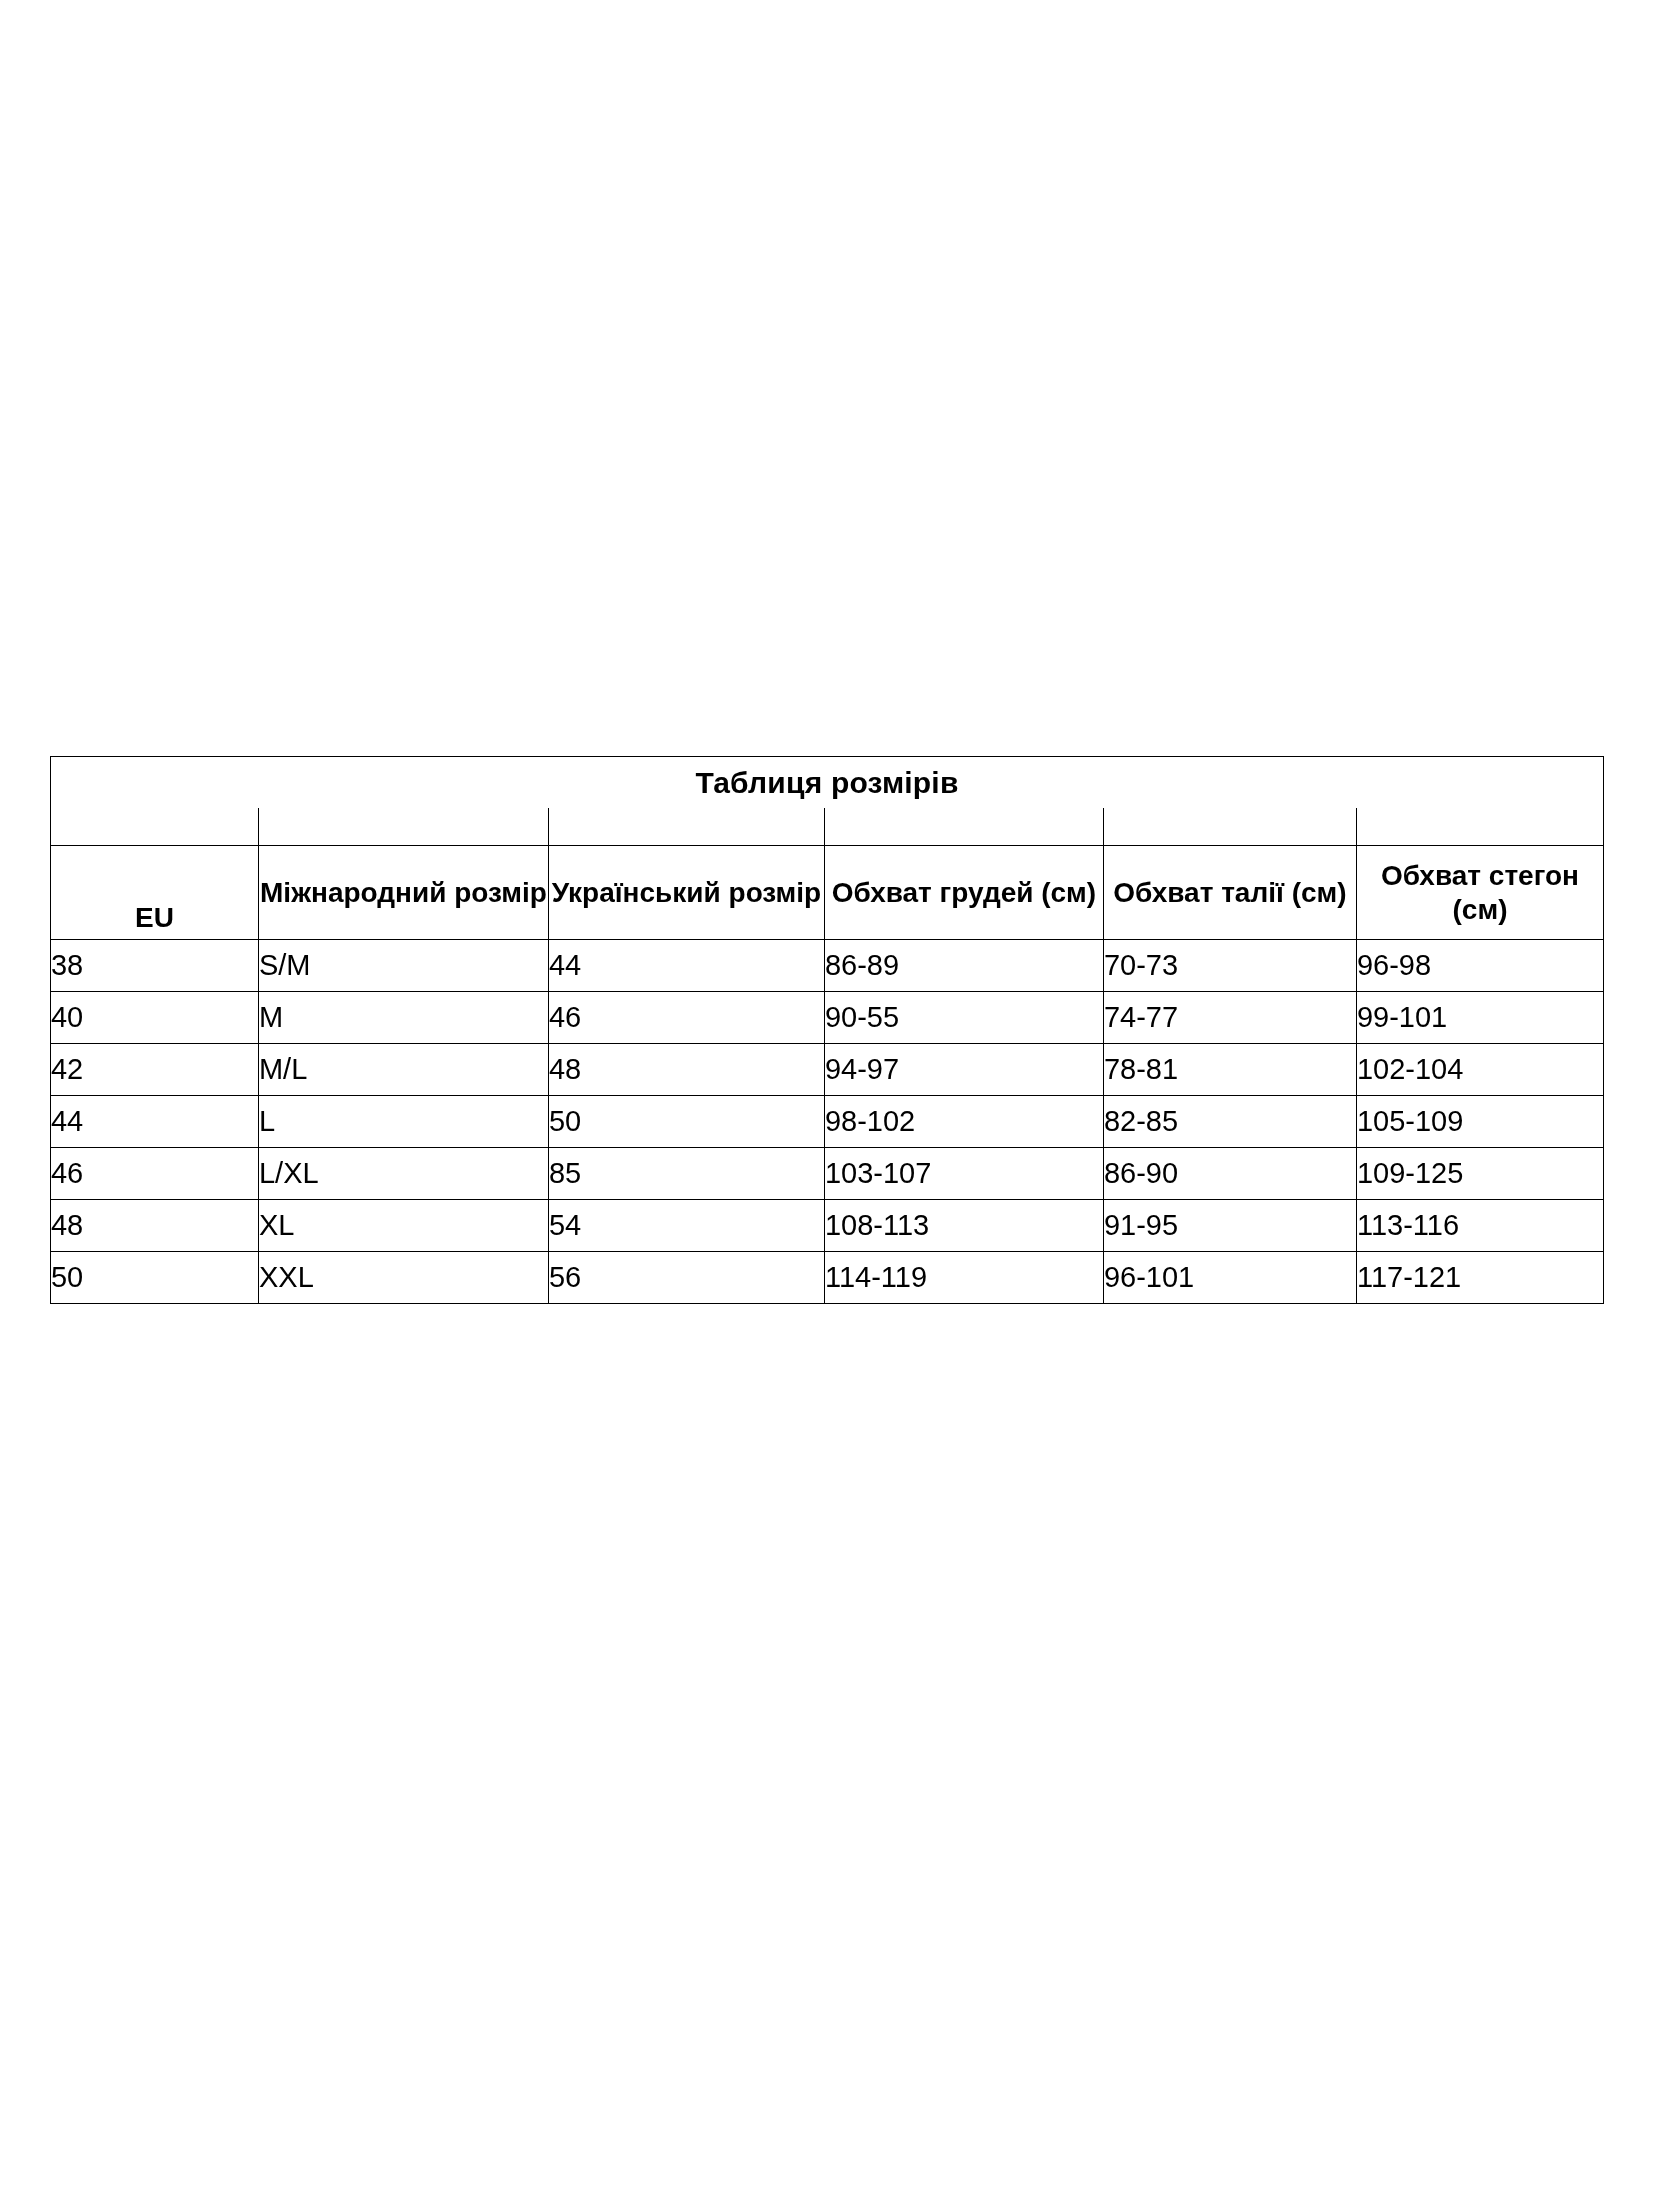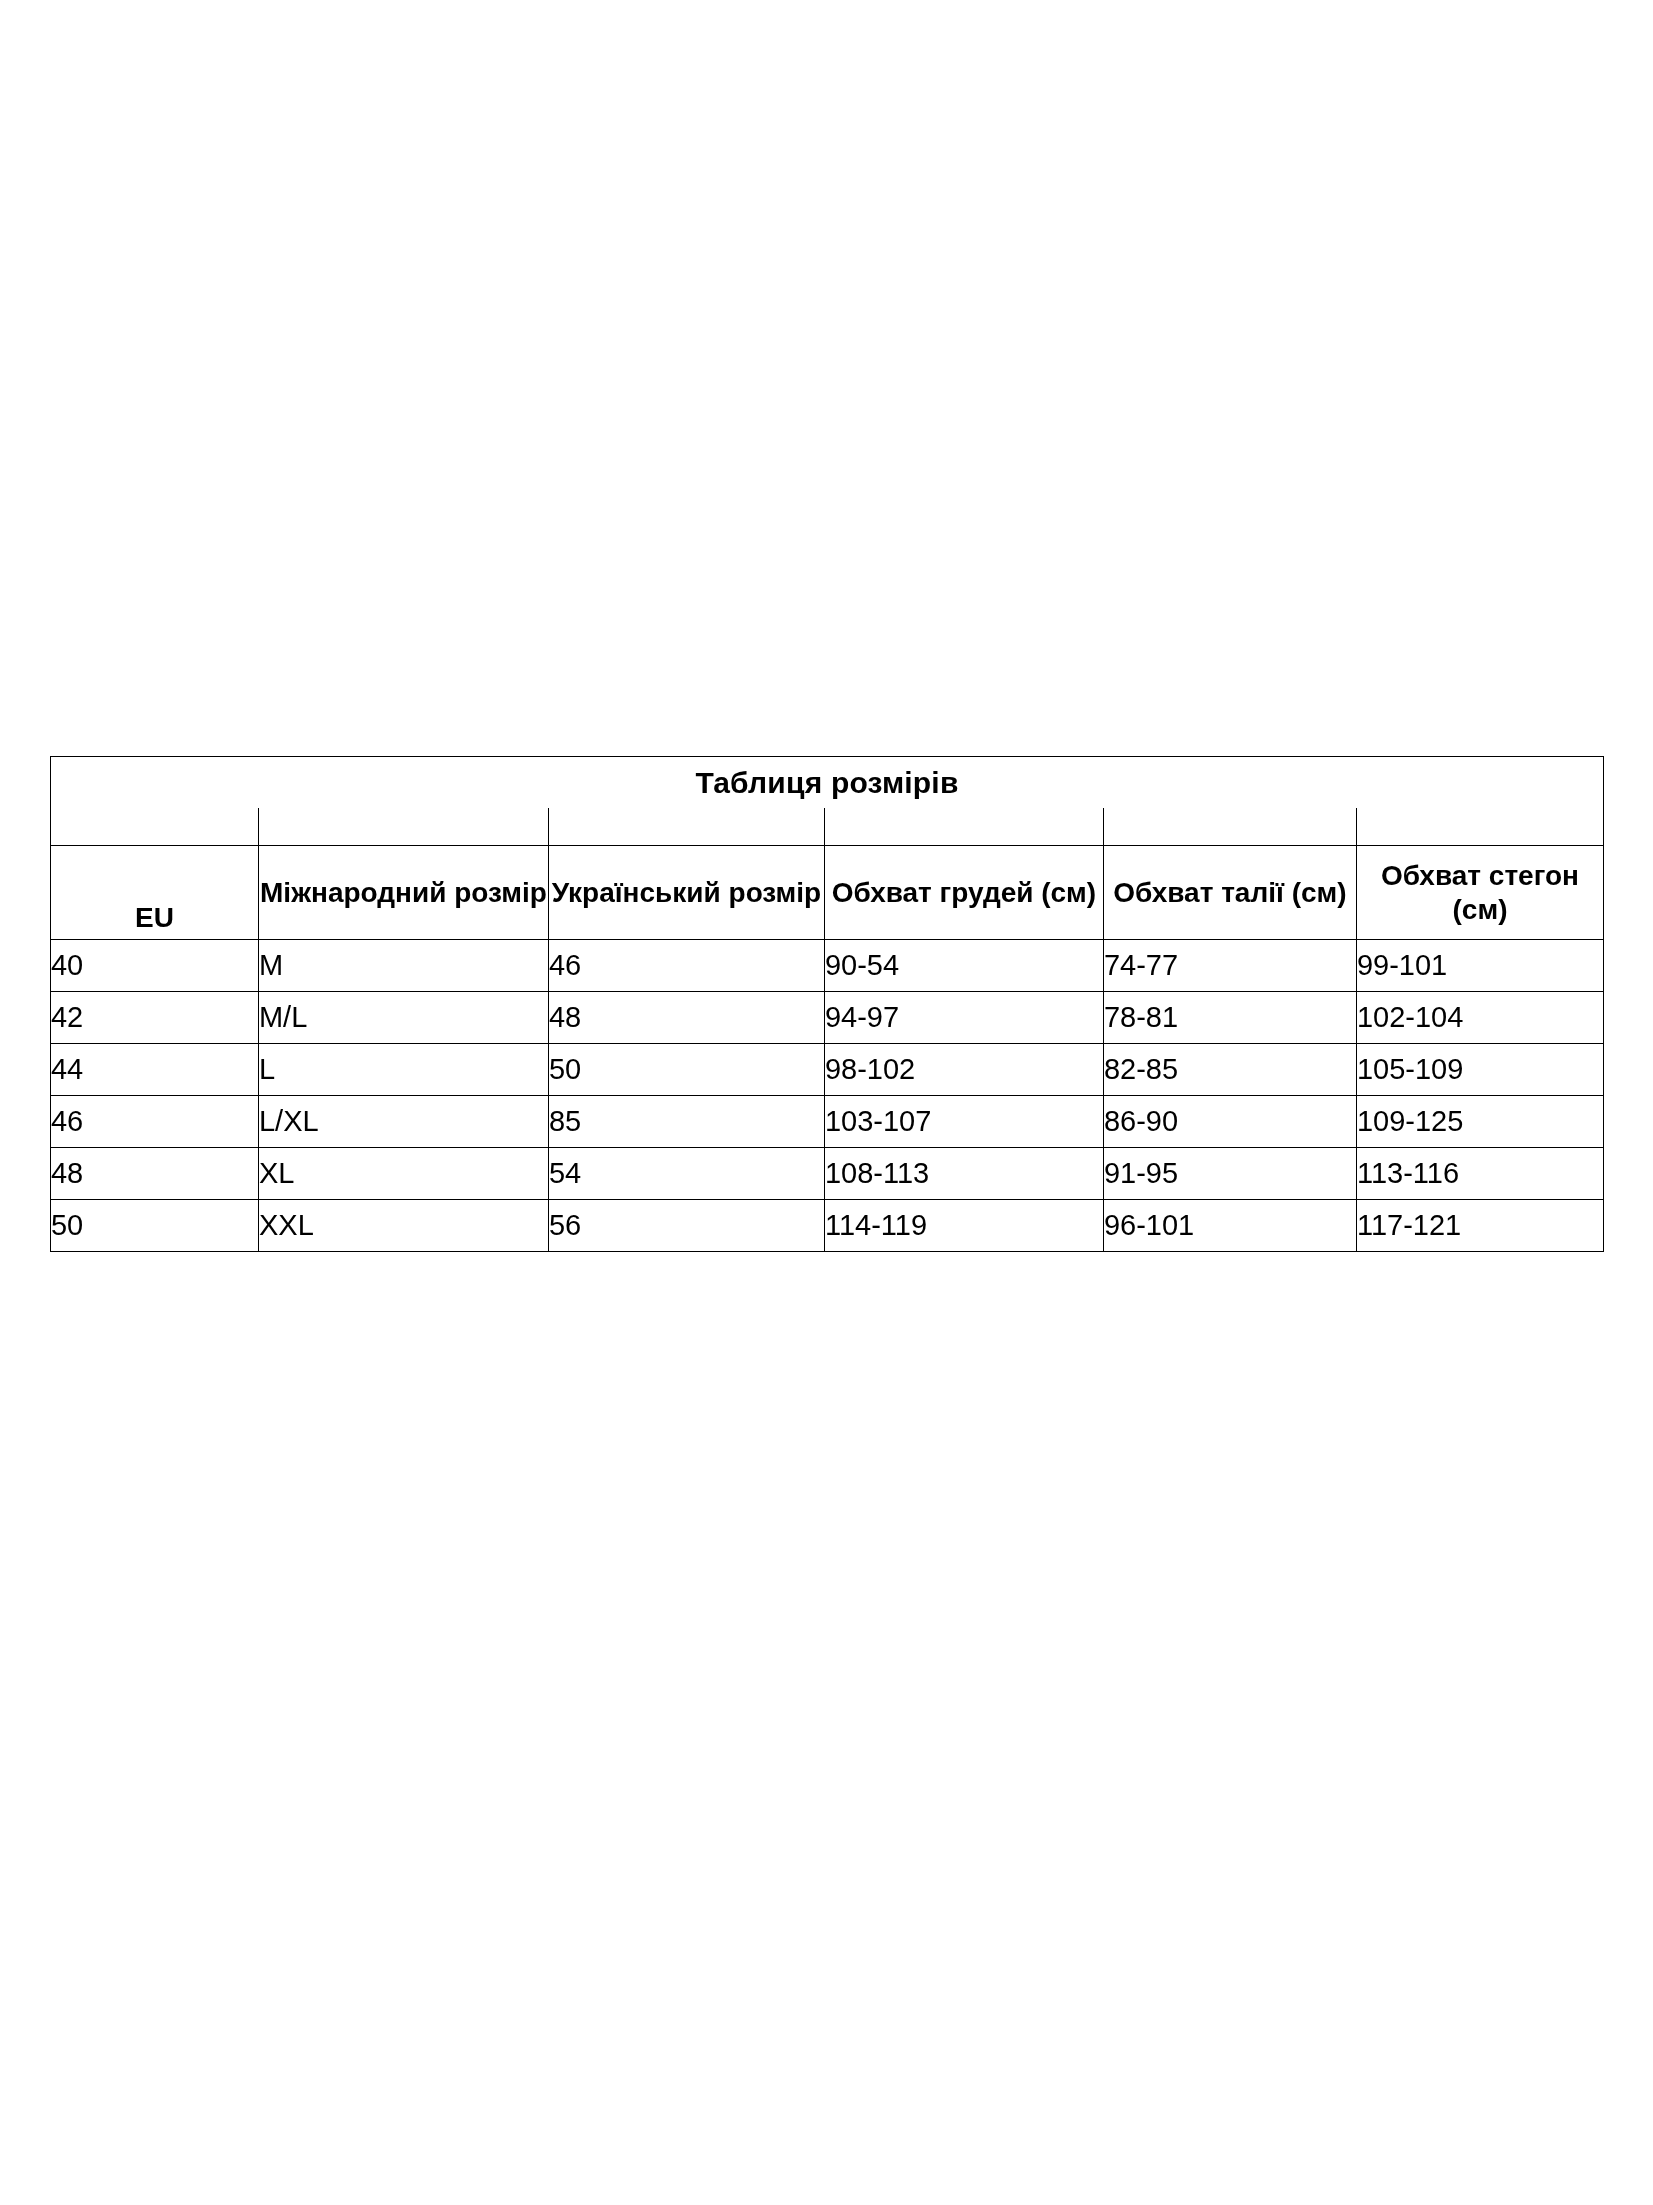--- a/index.html
+++ b/index.html
@@ -123,24 +123,32 @@
           <th class="th-eu">EU</th>
           <th>Міжнародний розмір</th>
           <th>Український розмір</th>
           <th>Обхват грудей (см)</th>
           <th>Обхват талії (см)</th>
           <th>Обхват стегон (см)</th>
         </tr>
       </thead>
       <tbody>
         <tr>
+          <td>38</td>
+          <td>S/M</td>
+          <td>44</td>
+          <td>86-89</td>
+          <td>70-73</td>
+          <td>96-98</td>
+        </tr>
+        <tr>
           <td>40</td>
           <td>M</td>
           <td>46</td>
-          <td>90-54</td>
+          <td>90-55</td>
           <td>74-77</td>
           <td>99-101</td>
         </tr>
         <tr>
           <td>42</td>
           <td>M/L</td>
           <td>48</td>
           <td>94-97</td>
           <td>78-81</td>
           <td>102-104</td>

